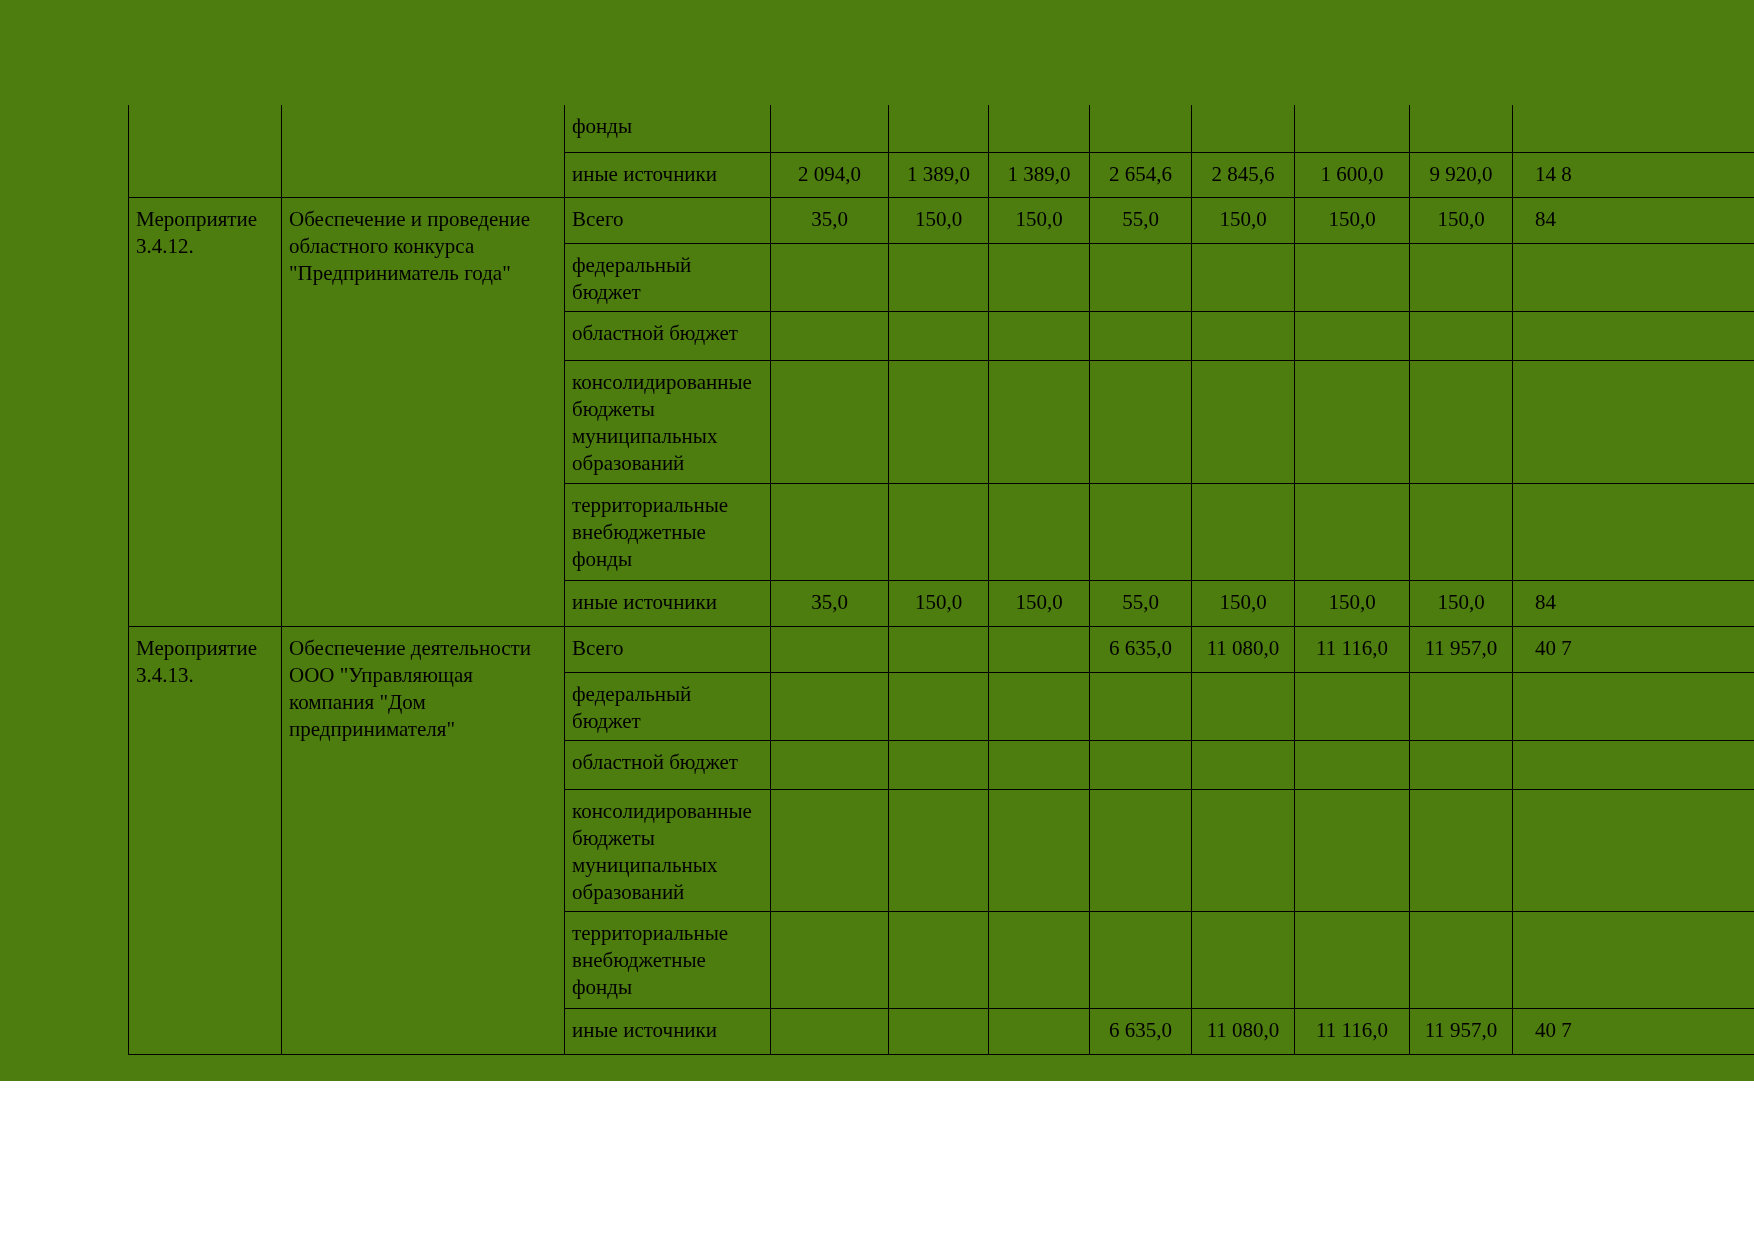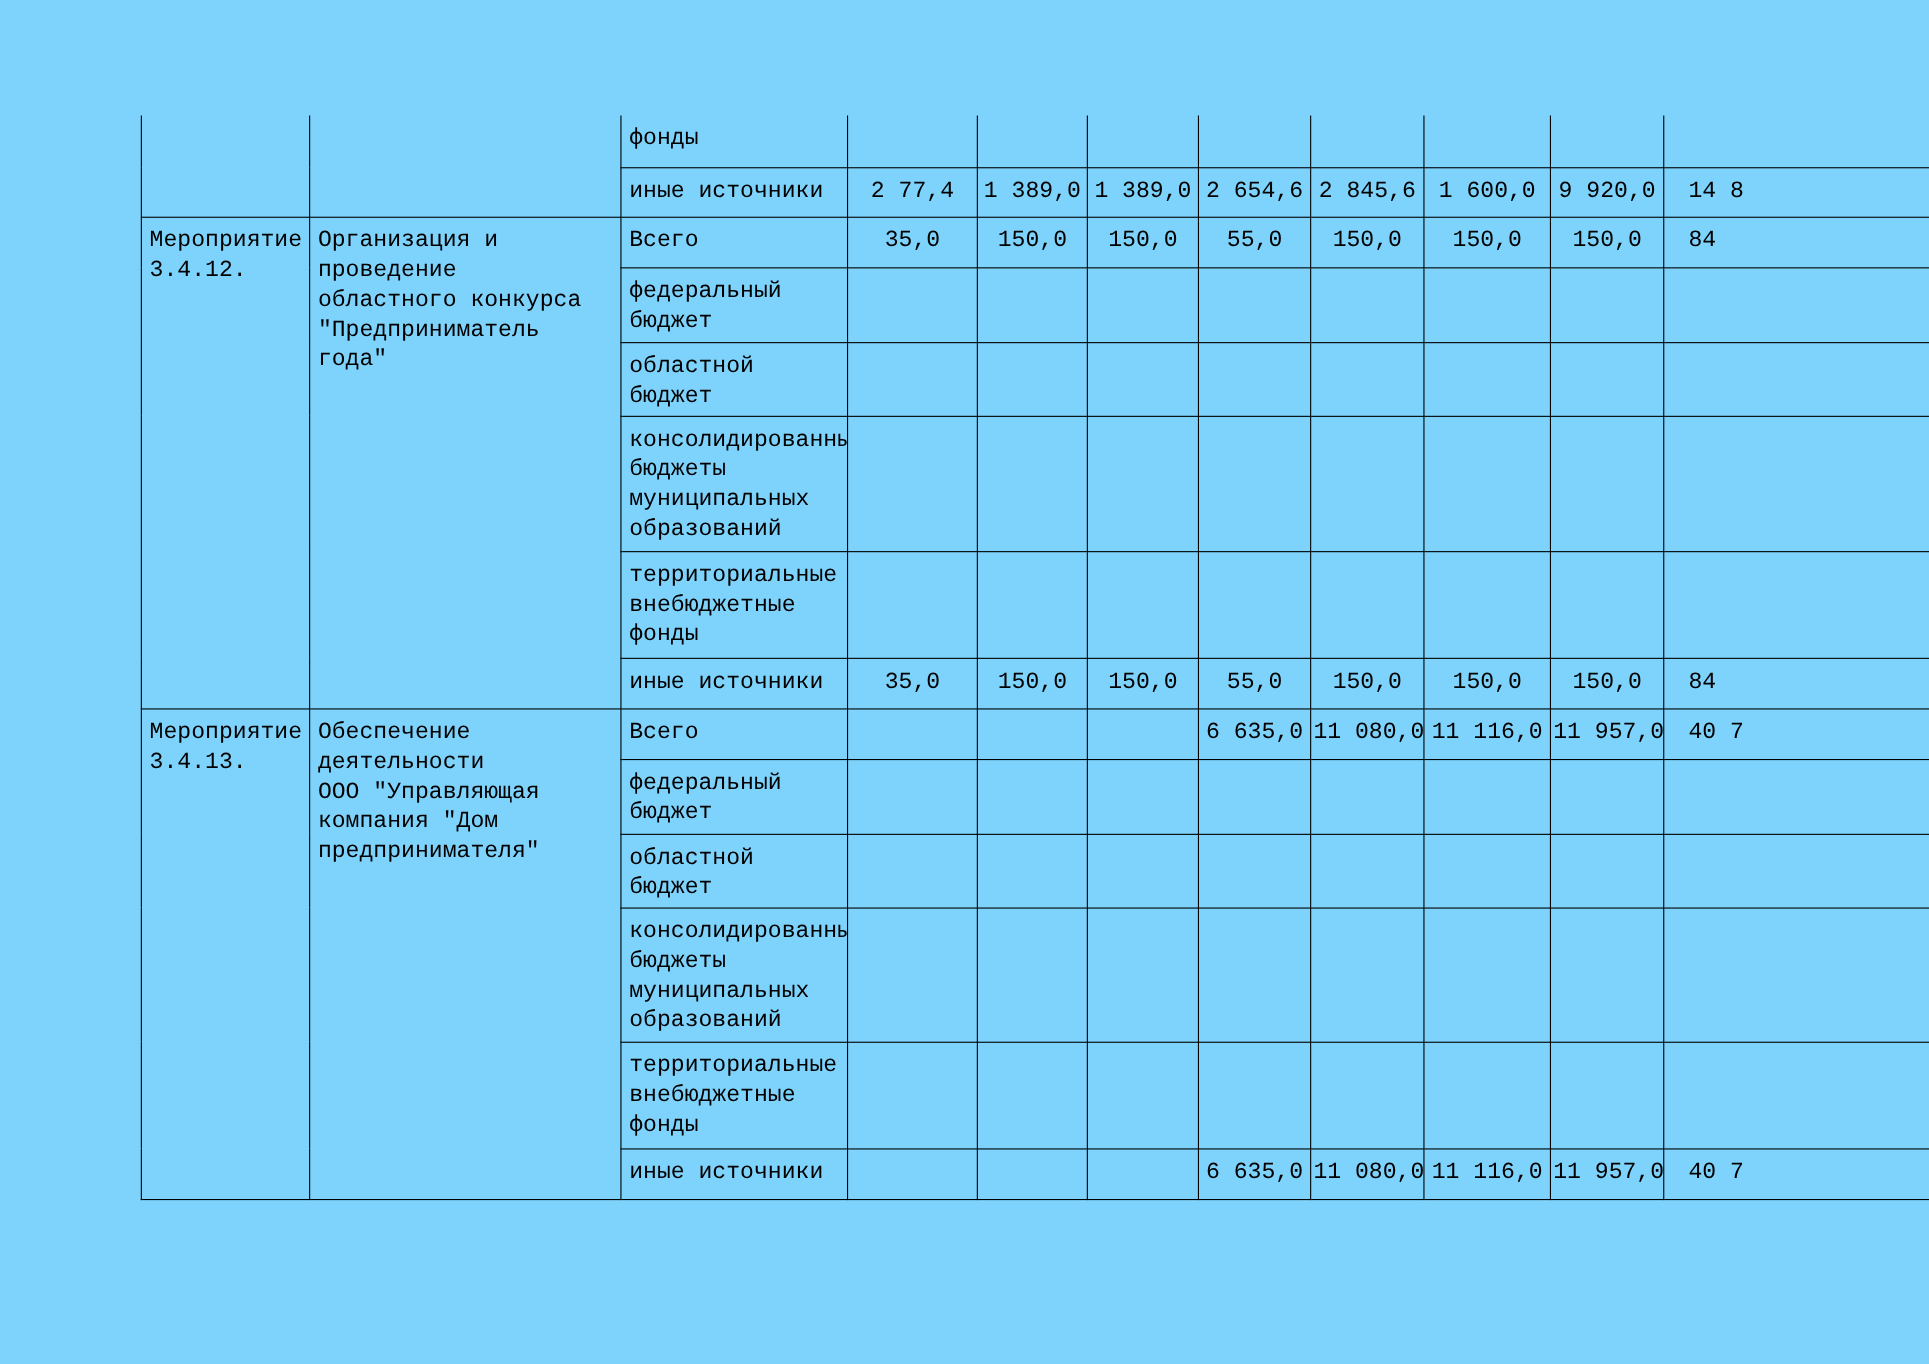--- a/index.html
+++ b/index.html
@@ -7,23 +7,22 @@
     width: 1754px; height: 1240px;
     background: #ffffff;
     overflow: hidden;
   }
   body {
     font-family: "Liberation Serif", "DejaVu Serif", serif;
     color: #000000;
   }
   .page {
     position: relative;
-    width: 1754px; height: 1240px;
-    background: #7dd3fc;
-    font-family: Liberation Mono, monospace;
+    width: 1754px; height: 1081px;
+    background: #4d7c0f;
   }
   table.budget-table {
     position: absolute;
     left: 128px; top: 105px;
     border-collapse: collapse;
     table-layout: fixed;
     width: 1634px;
     font-size: 21px;
     line-height: 27px;
   }
@@ -76,34 +75,34 @@
       <td class="c-num"></td>
       <td class="c-num"></td>
       <td class="c-num"></td>
       <td class="c-num"></td>
       <td class="c-num"></td>
       <td class="c-num"></td>
       <td class="c-num c-last"></td>
     </tr>
     <tr style="height:45px">
       <td class="c-src">иные источники</td>
-      <td class="c-num">2 77,4</td>
+      <td class="c-num">2 094,0</td>
       <td class="c-num">1 389,0</td>
       <td class="c-num">1 389,0</td>
       <td class="c-num">2 654,6</td>
       <td class="c-num">2 845,6</td>
       <td class="c-num">1 600,0</td>
       <td class="c-num">9 920,0</td>
       <td class="c-num c-last">14 8</td>
     </tr>
 
     <tr style="height:46px">
       <td class="c-act" rowspan="6">Мероприятие
 3.4.12.</td>
-      <td class="c-desc" rowspan="6">Организация и проведение
+      <td class="c-desc" rowspan="6">Обеспечение и проведение
 областного конкурса
 "Предприниматель года"</td>
       <td class="c-src">Всего</td>
       <td class="c-num">35,0</td>
       <td class="c-num">150,0</td>
       <td class="c-num">150,0</td>
       <td class="c-num">55,0</td>
       <td class="c-num">150,0</td>
       <td class="c-num">150,0</td>
       <td class="c-num">150,0</td>

